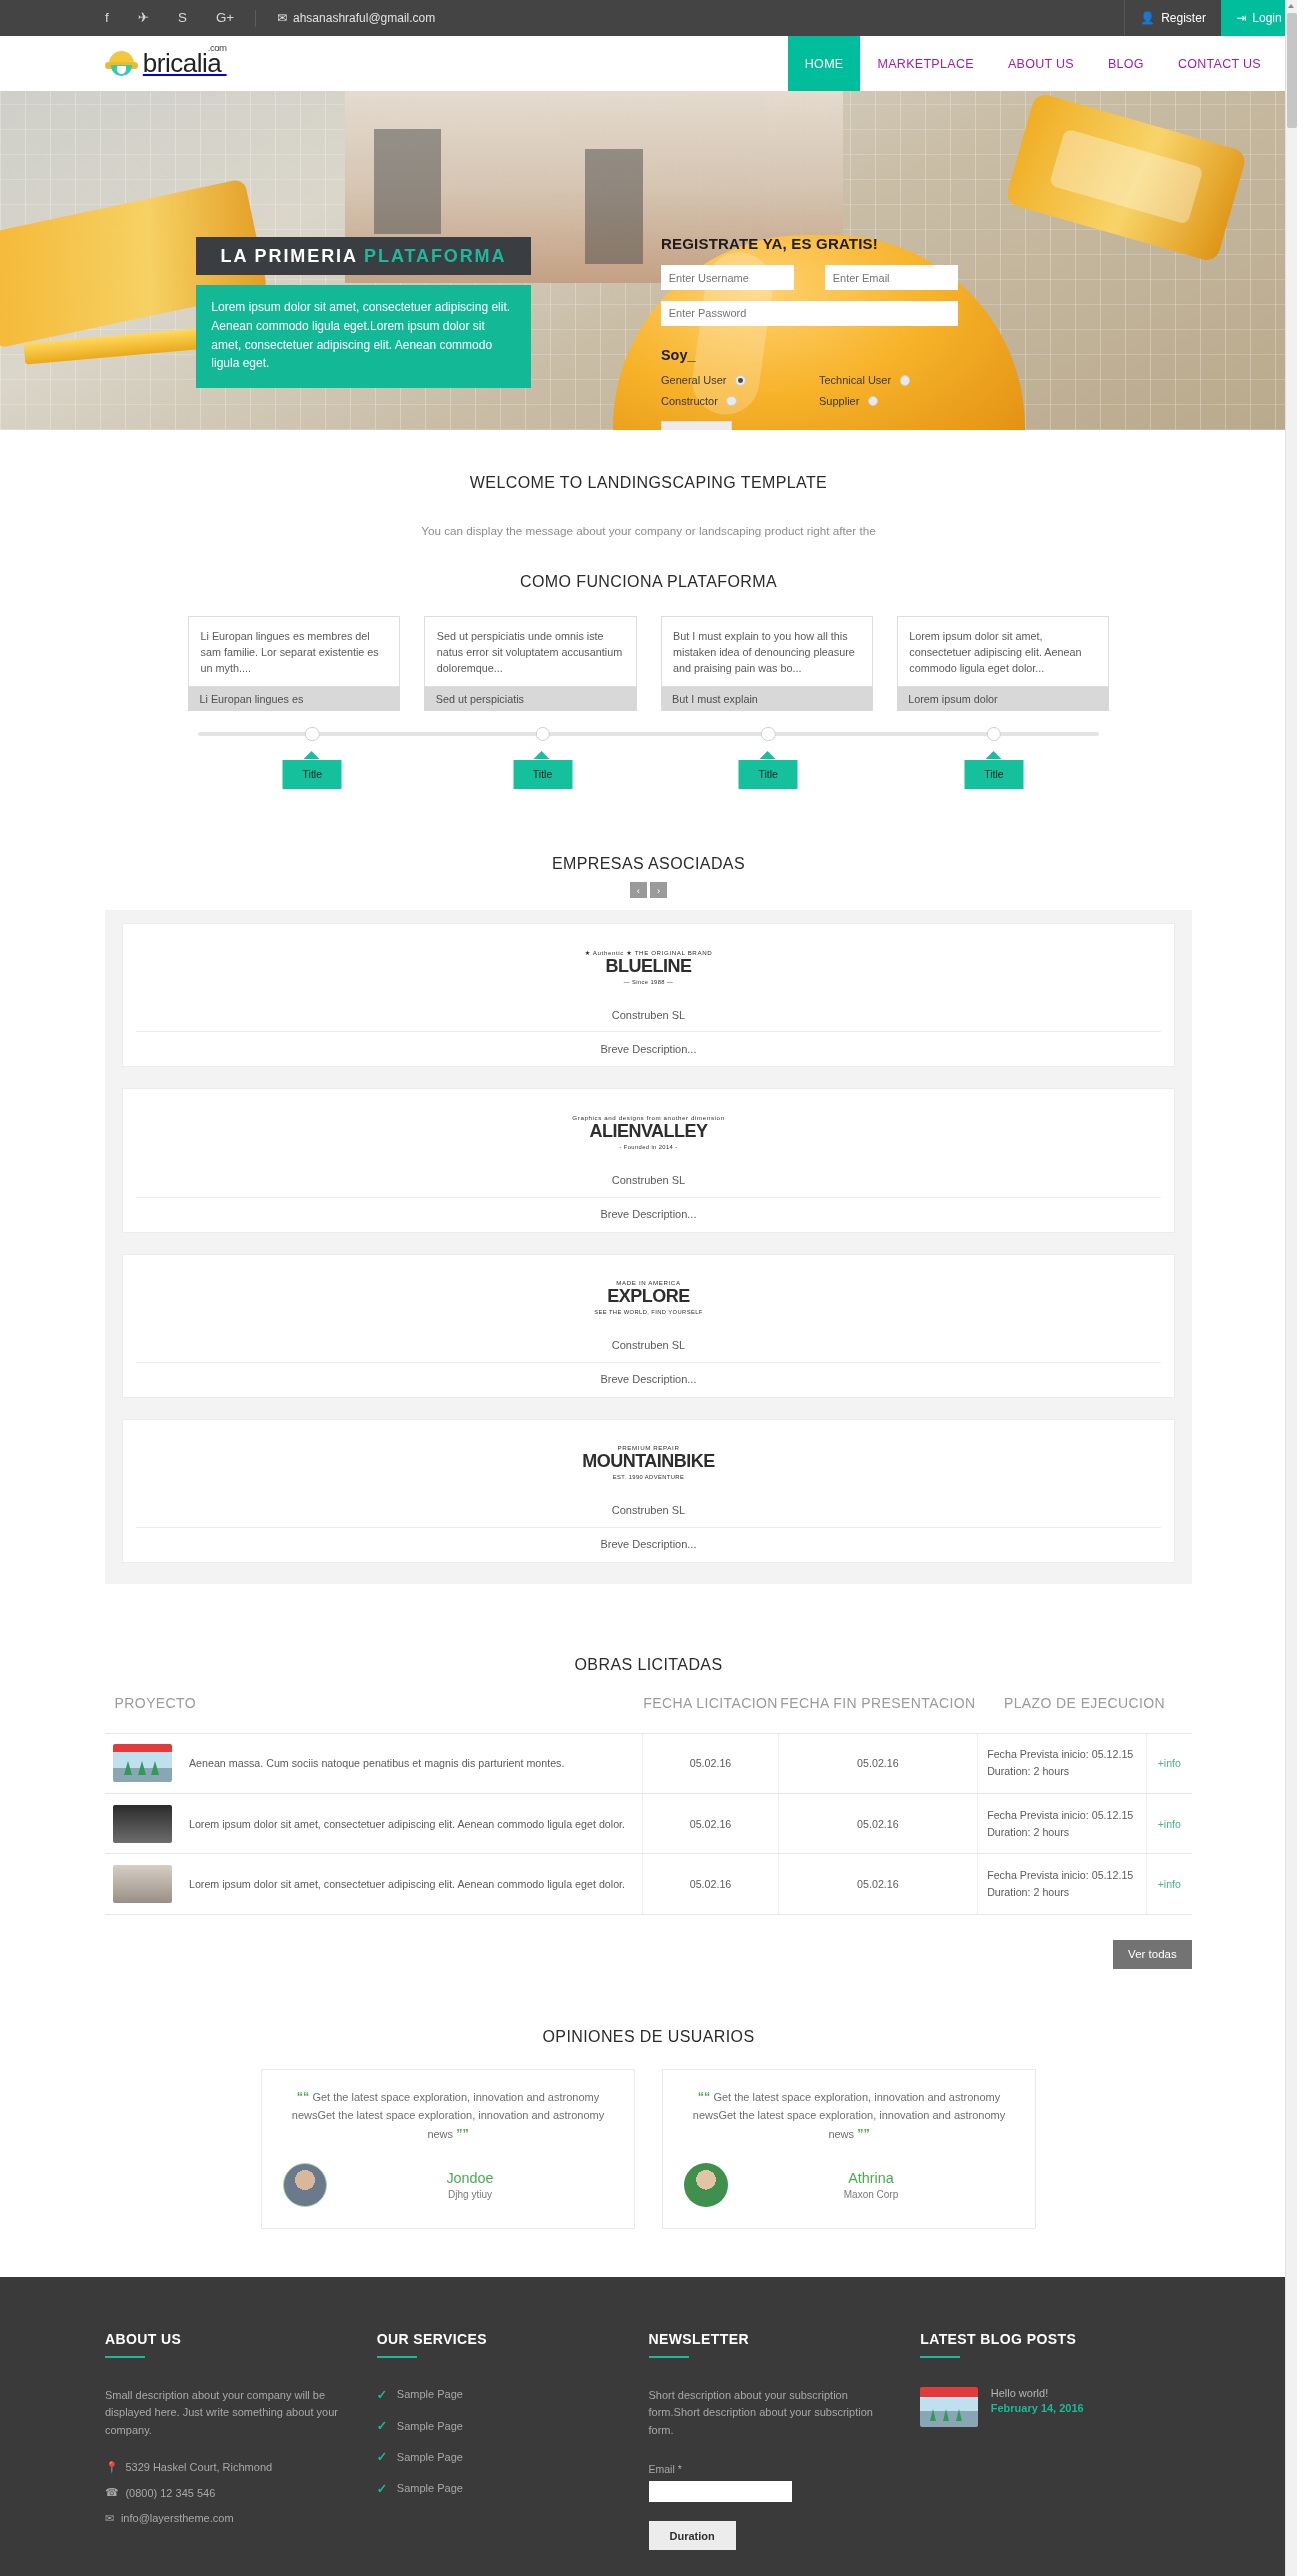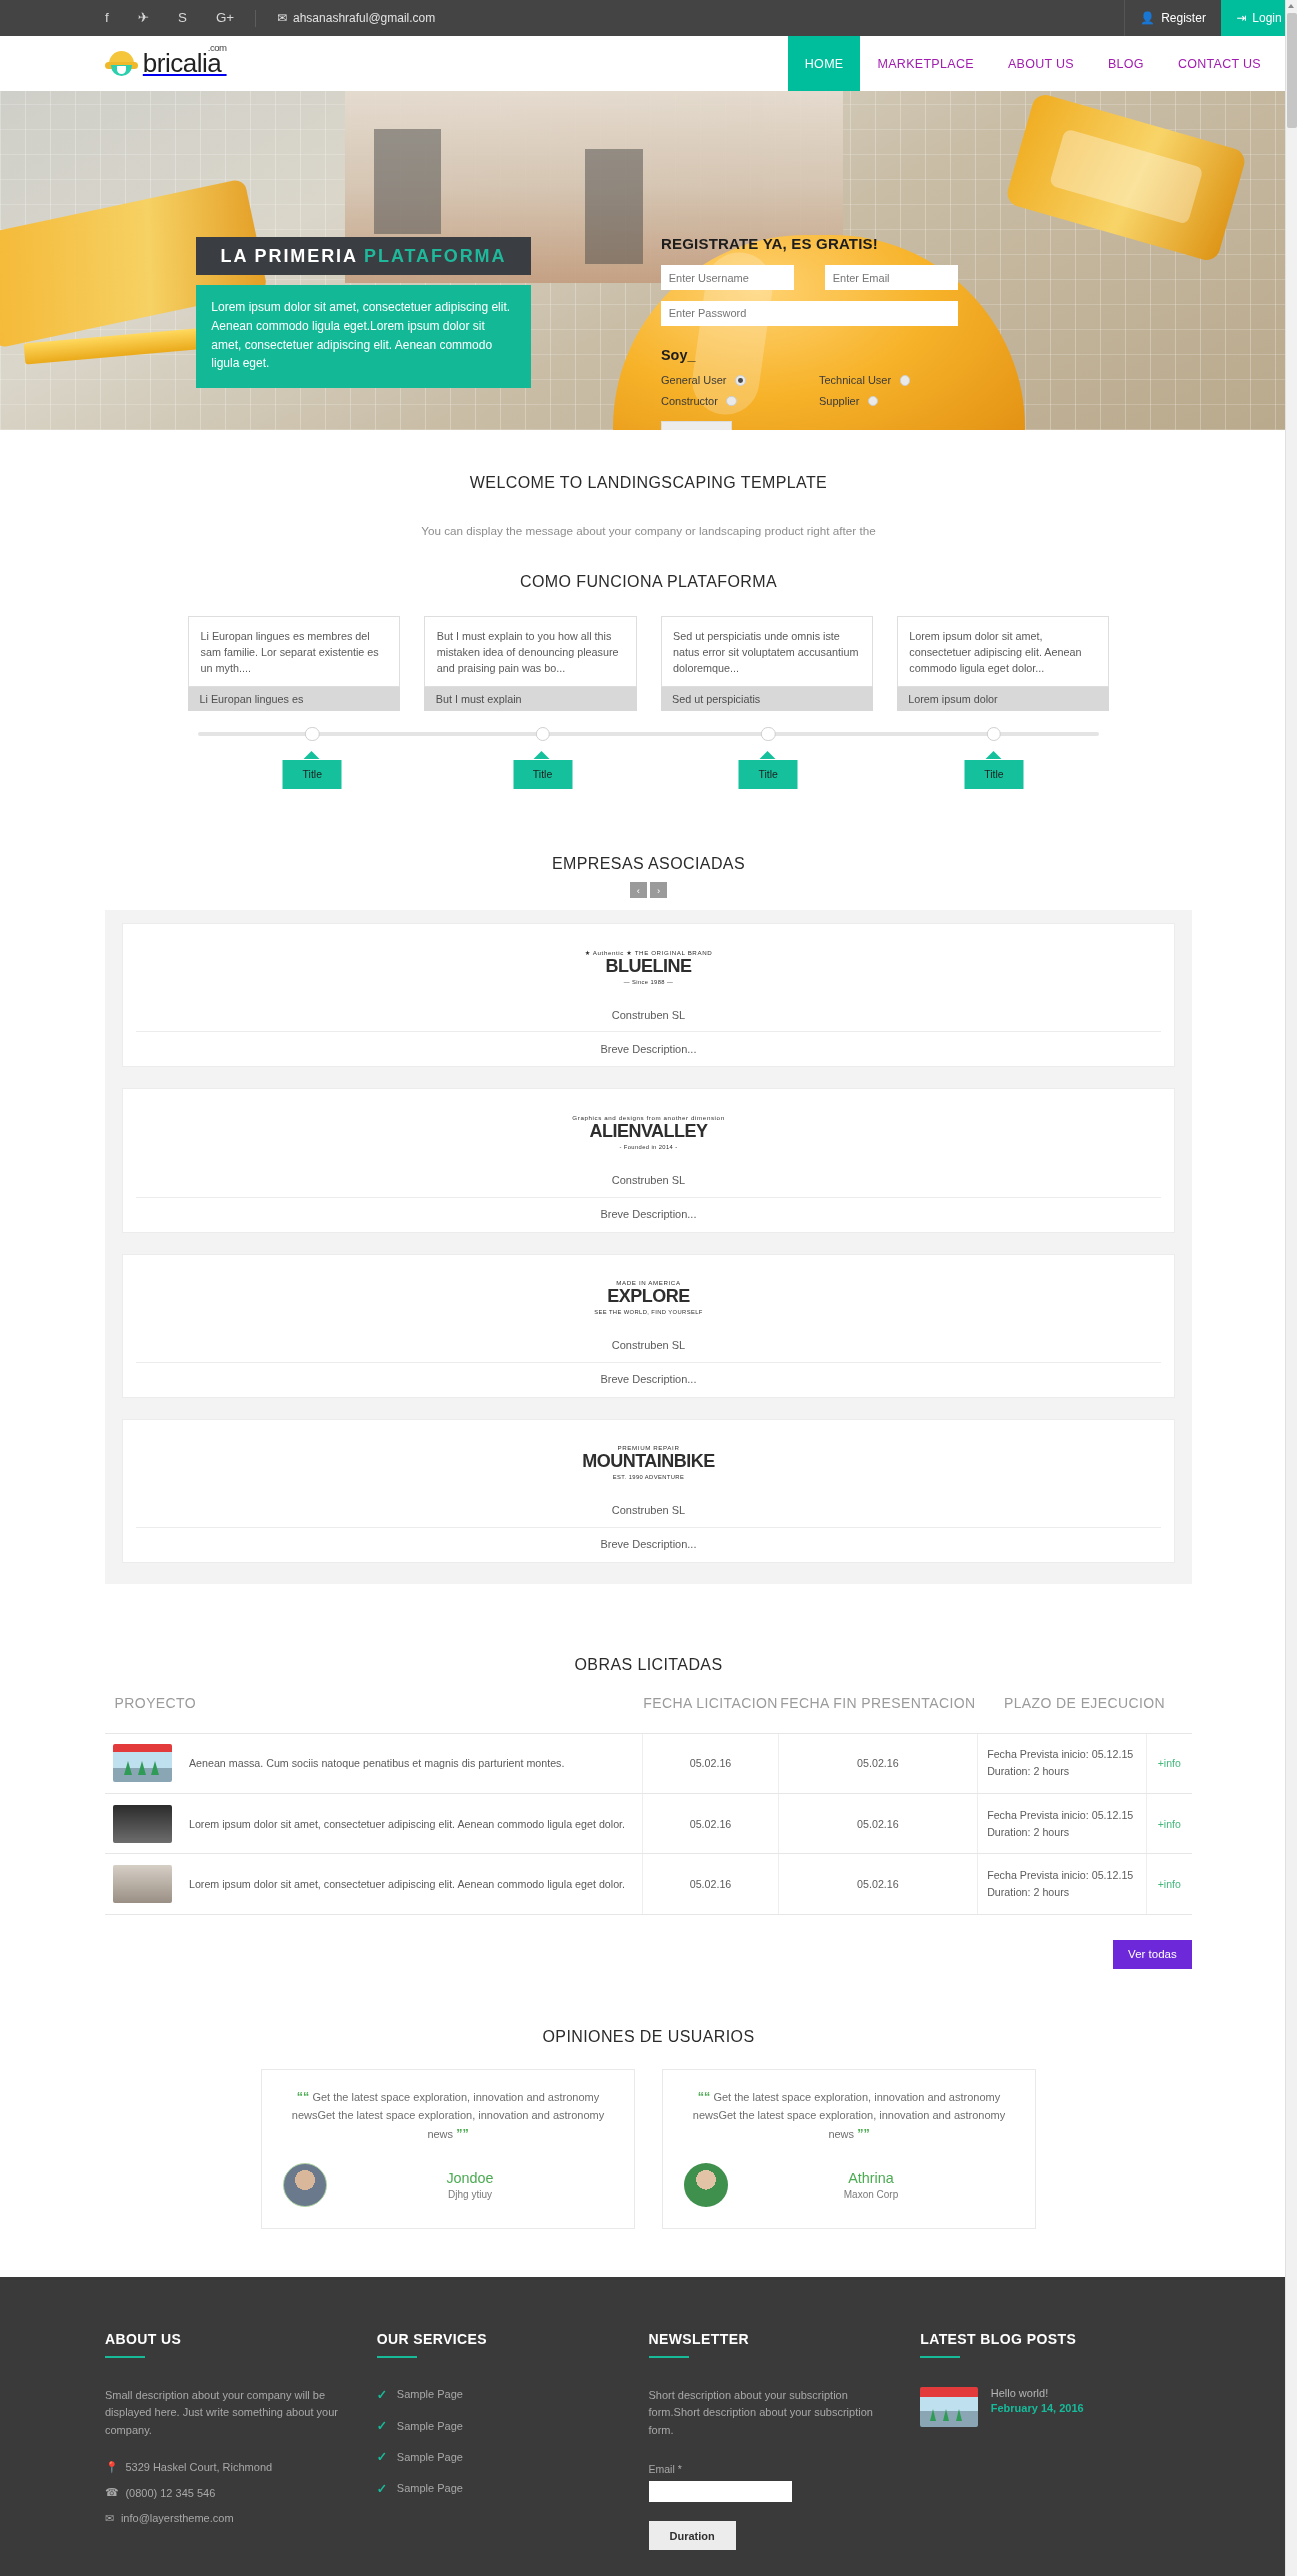--- a/index.html
+++ b/index.html
@@ -268,21 +268,21 @@
   }
   .thumb-img .tree {
     position: absolute; bottom: 7.7px; width: 0; height: 0;
     border-left: 4.8px solid transparent; border-right: 4.8px solid transparent;
     border-bottom: 14.4px solid #2f9b56;
   }
   .thumb-img.dark { background: linear-gradient(180deg,#2b2b2b,#6d6d6d); }
   .thumb-img.people { background: linear-gradient(180deg,#d6cfc6,#9a8f84); }
   .verwrap { display: flex; justify-content: flex-end; margin-top: 25px; }
   .ver-btn {
-    background: #6d28d9; color: #fff; border: none; padding: 8.6px 15.3px;
+    background: #737373; color: #fff; border: none; padding: 8.6px 15.3px;
     font-size: 11.5px; cursor: pointer; font-family: "Liberation Sans", sans-serif;
   }
 
   
   .opin-head { margin-top: 59px; }
   .tests { display: flex; gap: 27px; margin-top: 23px; padding: 0 156px; }
   .tcard { flex: 1; border: 1px solid #e9e9e9; background: #fff; padding: 17px 21px 21px 21px; }
   .tquote {
     font-size: 11px; line-height: 1.6; color: #6e6e6e; text-align: center;
   }
@@ -472,26 +472,26 @@
   </div>
 
   <div class="section" style="padding-top:36px;">
     <h2 class="sec-title">COMO FUNCIONA PLATAFORMA</h2>
     <div class="cards">
       <div class="card">
         <div class="body">Li Europan lingues es membres del sam familie. Lor separat existentie es un myth....</div>
         <div class="foot">Li Europan lingues es</div>
       </div>
       <div class="card">
+        <div class="body">Sed ut perspiciatis unde omnis iste natus error sit voluptatem accusantium doloremque...</div>
+        <div class="foot">Sed ut perspiciatis</div>
+      </div>
+      <div class="card">
         <div class="body">But I must explain to you how all this mistaken idea of denouncing pleasure and praising pain was bo...</div>
         <div class="foot">But I must explain</div>
-      </div>
-      <div class="card">
-        <div class="body">Sed ut perspiciatis unde omnis iste natus error sit voluptatem accusantium doloremque...</div>
-        <div class="foot">Sed ut perspiciatis</div>
       </div>
       <div class="card">
         <div class="body">Lorem ipsum dolor sit amet, consectetuer adipiscing elit. Aenean commodo ligula eget dolor...</div>
         <div class="foot">Lorem ipsum dolor</div>
       </div>
     </div>
     <div class="timeline">
       <div class="line"></div>
       <div class="dot" style="left:13.5%"></div>
       <div class="dot" style="left:38.5%"></div>

